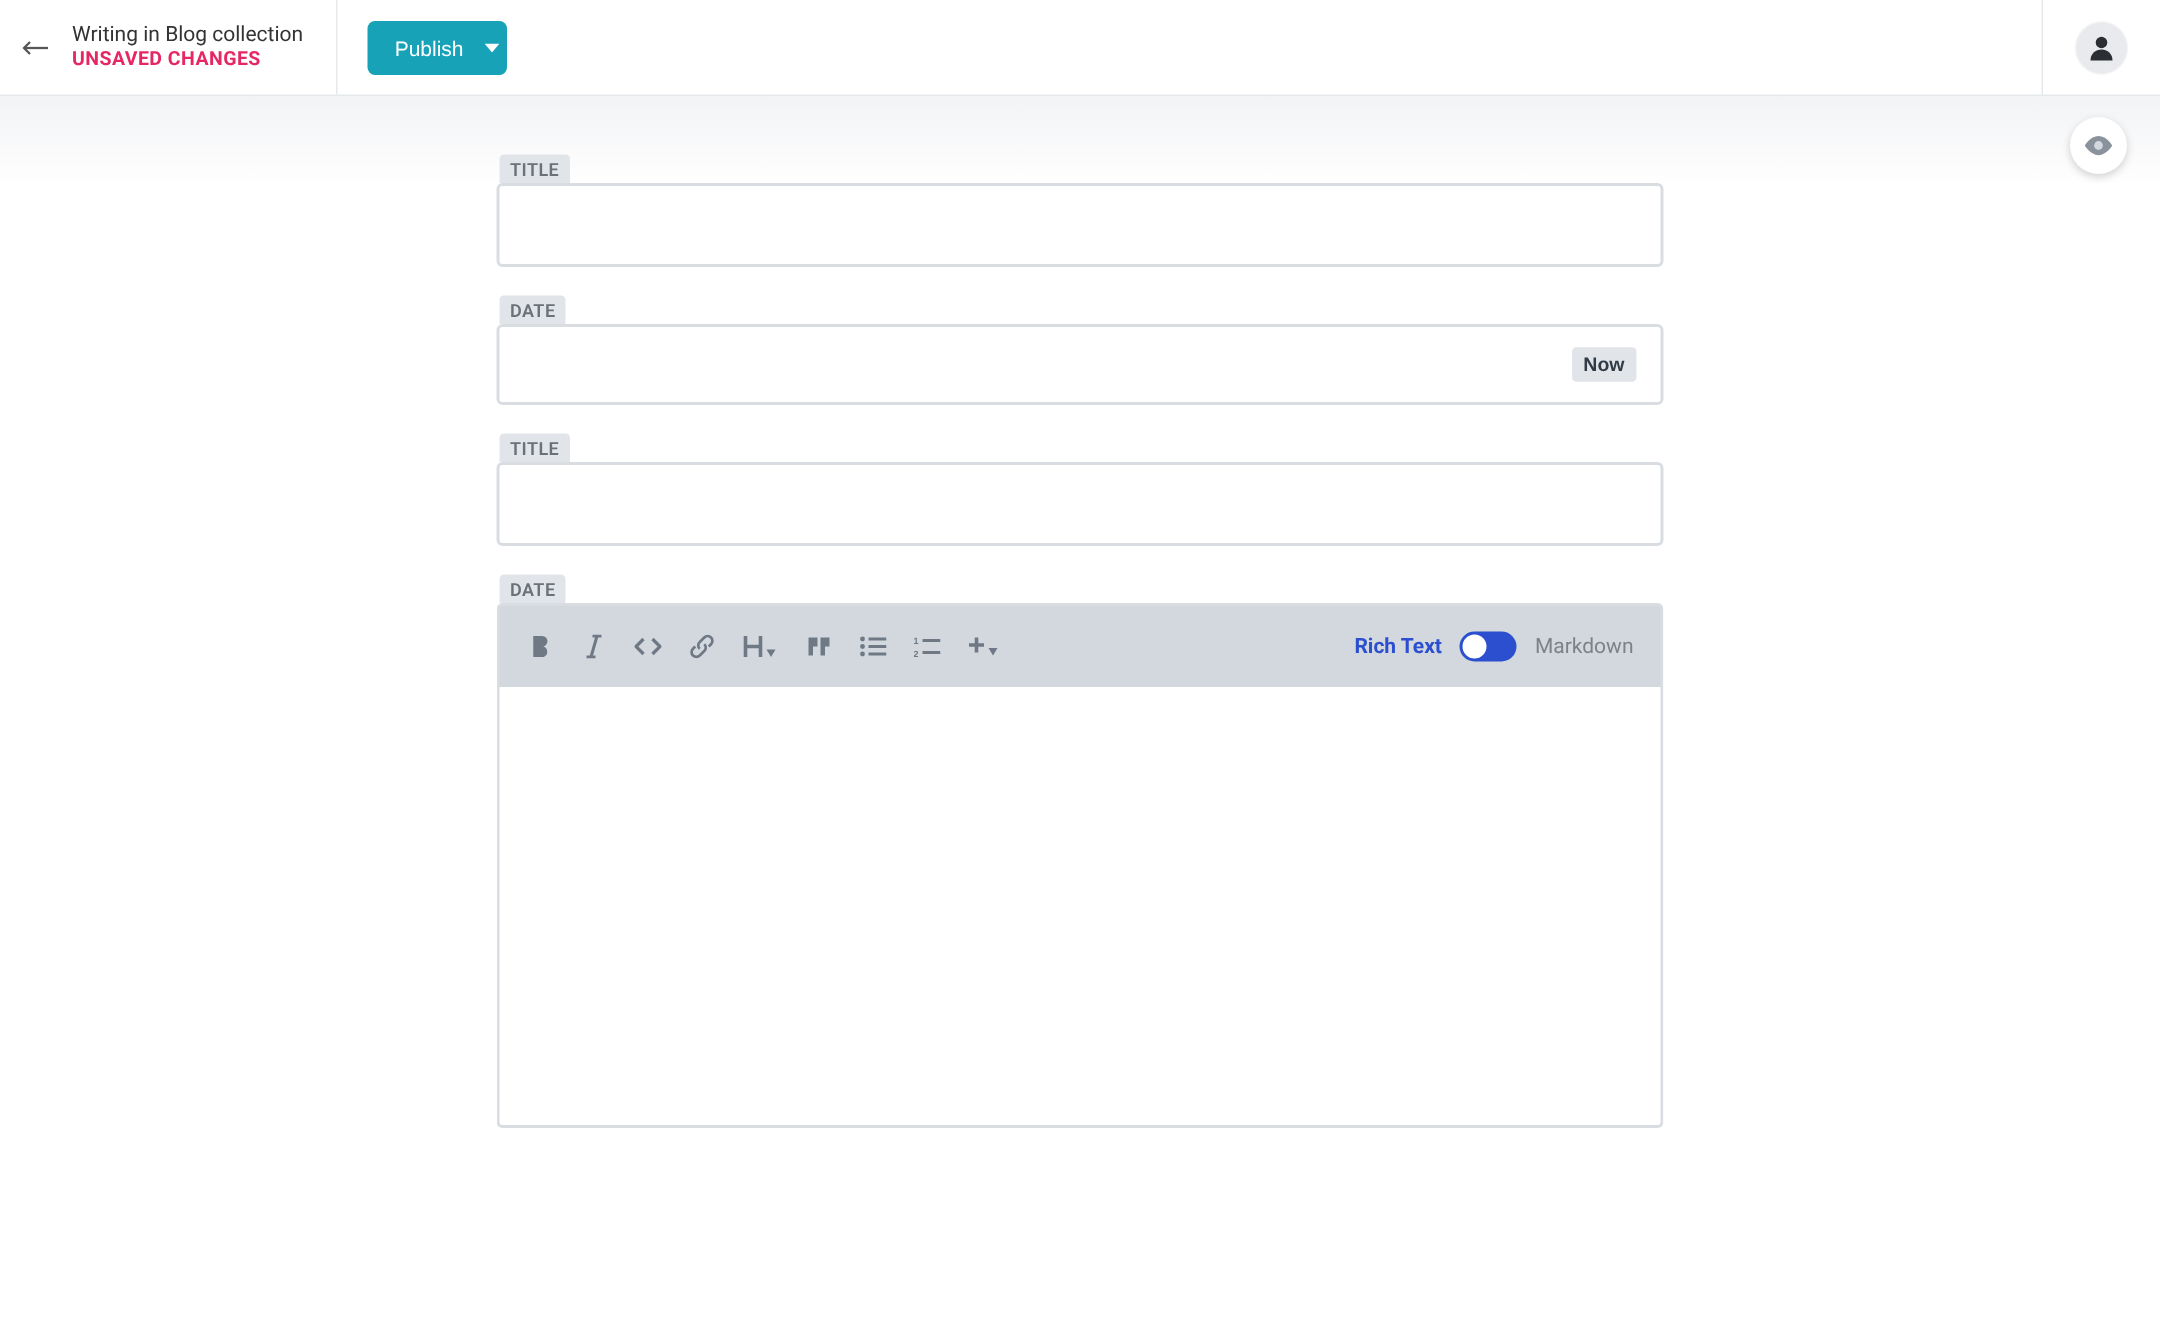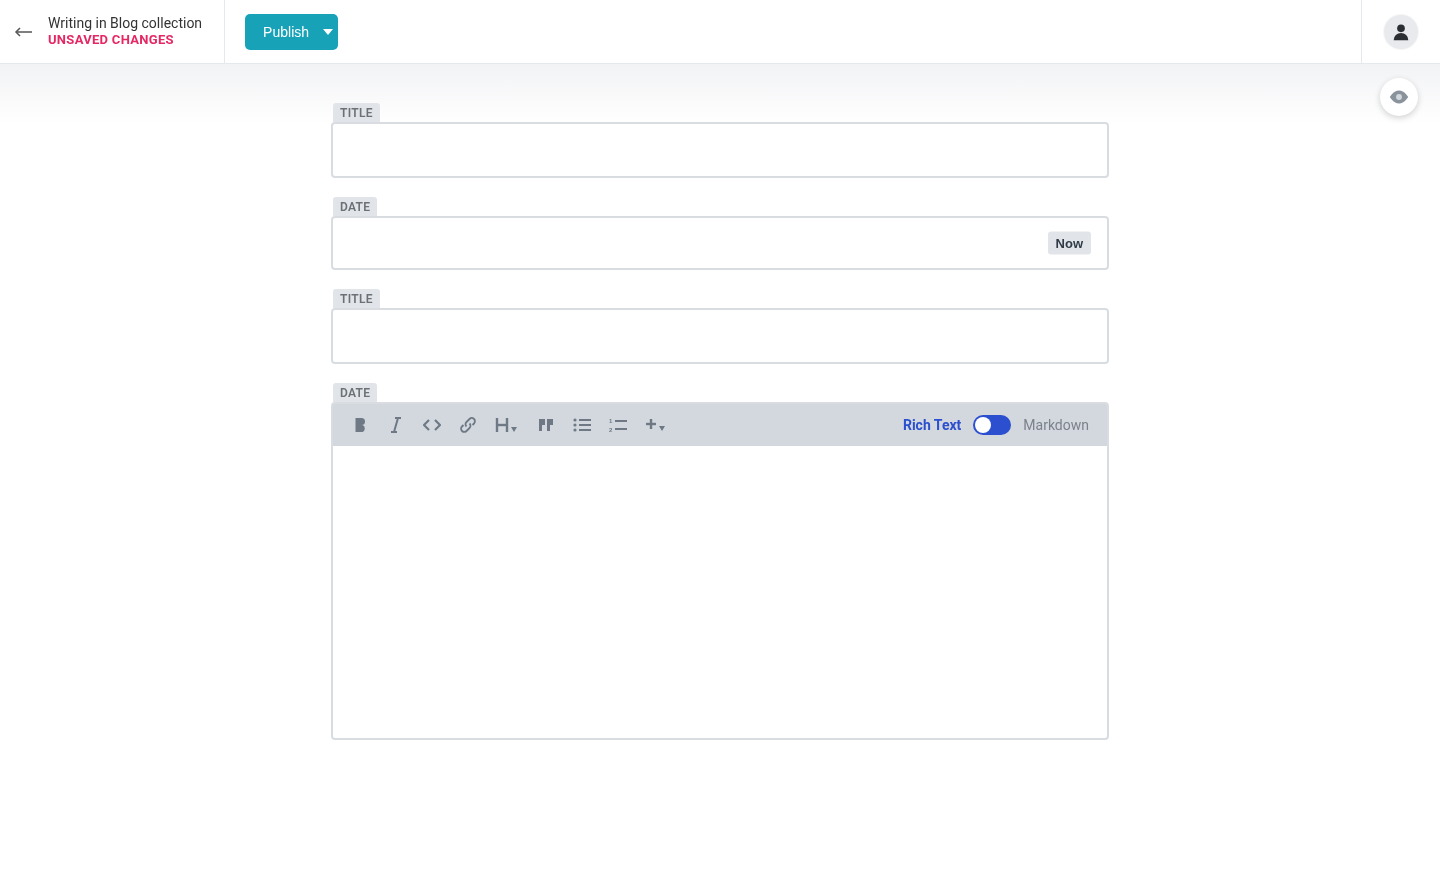--- a/index.html
+++ b/index.html
@@ -179,21 +179,21 @@
     .editor-box {
       border: 2px solid #d9dde2;
       border-top: none;
       border-radius: 0 0 4px 4px;
       background: #fff;
       overflow: hidden;
     }
 
     .editor-toolbar {
       background: #d3d8de;
-      height: 44px;
+      height: 56px;
       display: flex;
       align-items: center;
       padding: 0 18px 0 18px;
       border: 2px solid #d9dde2;
       border-bottom: none;
       border-radius: 4px 4px 0 0;
     }
 
     .toolbar-icons {
       display: flex;

